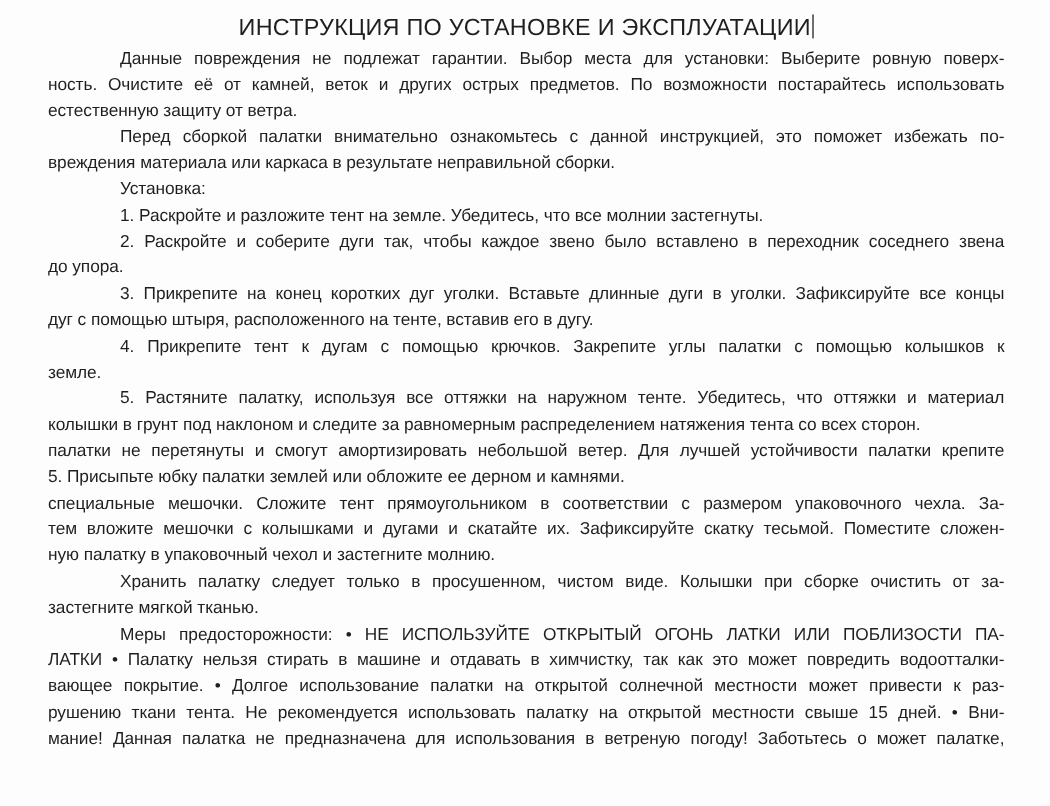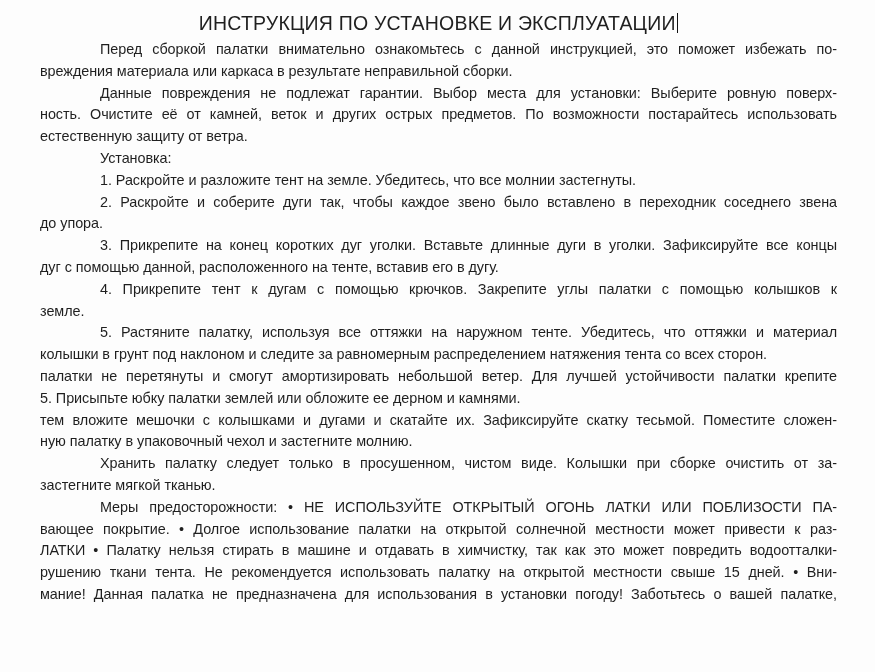--- a/index.html
+++ b/index.html
@@ -46,63 +46,64 @@
 </style>
 </head>
 <body>
 
 <div class="page">
   <div class="title-line">
     <span>ИНСТРУКЦИЯ ПО УСТАНОВКЕ И ЭКСПЛУАТАЦИИ</span><span class="caret"></span>
   </div>
   <div class="doc-body" id="doc-body">
       <div class="paragraph">
-        <div class="line fill indent">Перед сборкой палатки внимательно ознакомьтесь с данной инструкцией, это поможет избежать по-</div>
-        <div class="line last">вреждения материала или каркаса в результате неправильной сборки.</div>
-      </div>
-      <div class="paragraph">
         <div class="line fill indent">Данные повреждения не подлежат гарантии. Выбор места для установки: Выберите ровную поверх-</div>
         <div class="line fill">ность. Очистите её от камней, веток и других острых предметов. По возможности постарайтесь использовать</div>
         <div class="line last">естественную защиту от ветра.</div>
+      </div>
+      <div class="paragraph">
+        <div class="line fill indent">Перед сборкой палатки внимательно ознакомьтесь с данной инструкцией, это поможет избежать по-</div>
+        <div class="line last">вреждения материала или каркаса в результате неправильной сборки.</div>
       </div>
       <div class="paragraph">
         <div class="line last indent">Установка:</div>
       </div>
       <div class="paragraph">
         <div class="line last indent">1. Раскройте и разложите тент на земле. Убедитесь, что все молнии застегнуты.</div>
       </div>
       <div class="paragraph">
         <div class="line fill indent">2. Раскройте и соберите дуги так, чтобы каждое звено было вставлено в переходник соседнего звена</div>
         <div class="line last">до упора.</div>
       </div>
       <div class="paragraph">
         <div class="line fill indent">3. Прикрепите на конец коротких дуг уголки. Вставьте длинные дуги в уголки. Зафиксируйте все концы</div>
-        <div class="line last">дуг с помощью данной, расположенного на тенте, вставив его в дугу.</div>
+        <div class="line last">дуг с помощью штыря, расположенного на тенте, вставив его в дугу.</div>
       </div>
       <div class="paragraph">
         <div class="line fill indent">4. Прикрепите тент к дугам с помощью крючков. Закрепите углы палатки с помощью колышков к</div>
         <div class="line last">земле.</div>
       </div>
       <div class="paragraph">
         <div class="line fill indent">5. Растяните палатку, используя все оттяжки на наружном тенте. Убедитесь, что оттяжки и материал</div>
         <div class="line last">колышки в грунт под наклоном и следите за равномерным распределением натяжения тента со всех сторон.</div>
         <div class="line fill">палатки не перетянуты и смогут амортизировать небольшой ветер. Для лучшей устойчивости палатки крепите</div>
       </div>
       <div class="paragraph">
         <div class="line last">5. Присыпьте юбку палатки землей или обложите ее дерном и камнями.</div>
       </div>
       <div class="paragraph">
+        <div class="line fill">специальные мешочки. Сложите тент прямоугольником в соответствии с размером упаковочного чехла. За-</div>
         <div class="line fill">тем вложите мешочки с колышками и дугами и скатайте их. Зафиксируйте скатку тесьмой. Поместите сложен-</div>
         <div class="line last">ную палатку в упаковочный чехол и застегните молнию.</div>
       </div>
       <div class="paragraph">
         <div class="line fill indent">Хранить палатку следует только в просушенном, чистом виде. Колышки при сборке очистить от за-</div>
         <div class="line last">застегните мягкой тканью.</div>
       </div>
       <div class="paragraph">
         <div class="line fill indent">Меры предосторожности: • НЕ ИСПОЛЬЗУЙТЕ ОТКРЫТЫЙ ОГОНЬ ЛАТКИ ИЛИ ПОБЛИЗОСТИ ПА-</div>
+        <div class="line fill">ЛАТКИ • Палатку нельзя стирать в машине и отдавать в химчистку, так как это может повредить водоотталки-</div>
         <div class="line fill">вающее покрытие. • Долгое использование палатки на открытой солнечной местности может привести к раз-</div>
-        <div class="line fill">ЛАТКИ • Палатку нельзя стирать в машине и отдавать в химчистку, так как это может повредить водоотталки-</div>
         <div class="line fill">рушению ткани тента. Не рекомендуется использовать палатку на открытой местности свыше 15 дней. • Вни-</div>
-        <div class="line fill">мание! Данная палатка не предназначена для использования в установки погоду! Заботьтесь о вашей палатке,</div>
+        <div class="line fill">мание! Данная палатка не предназначена для использования в ветреную погоду! Заботьтесь о может палатке,</div>
       </div>
     </div>
 </div>
 
 </body></html>

